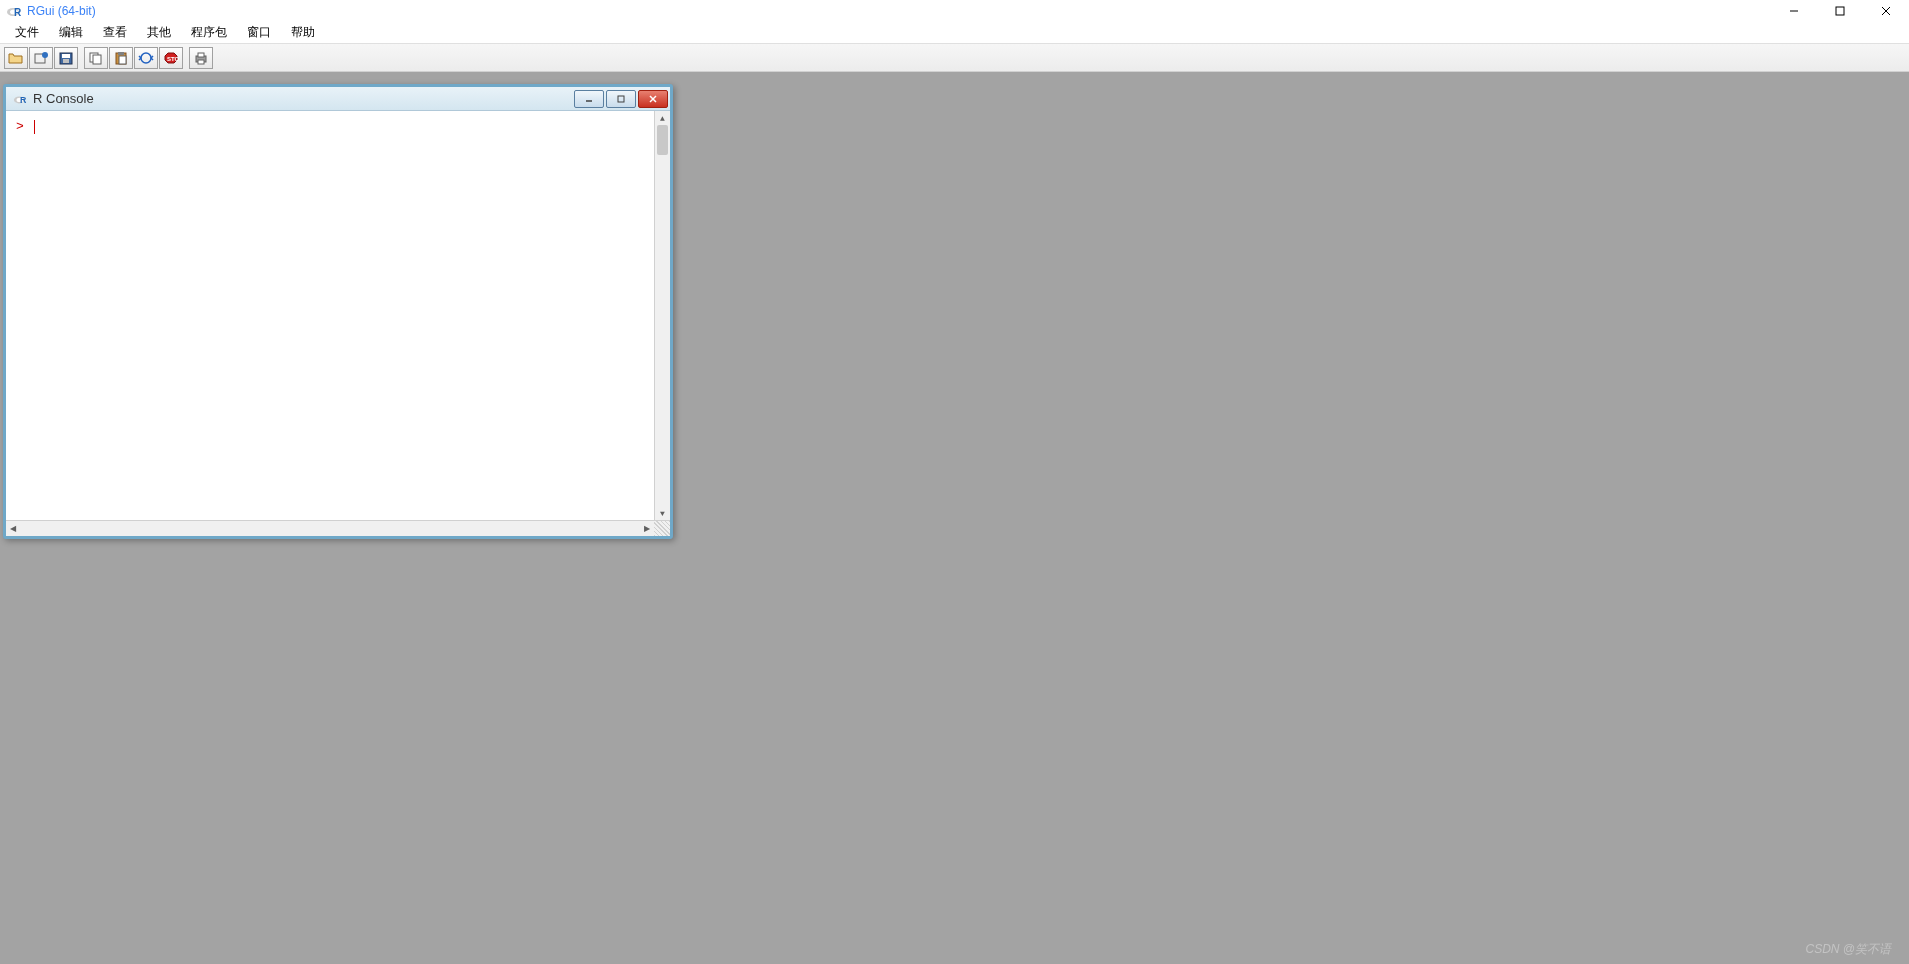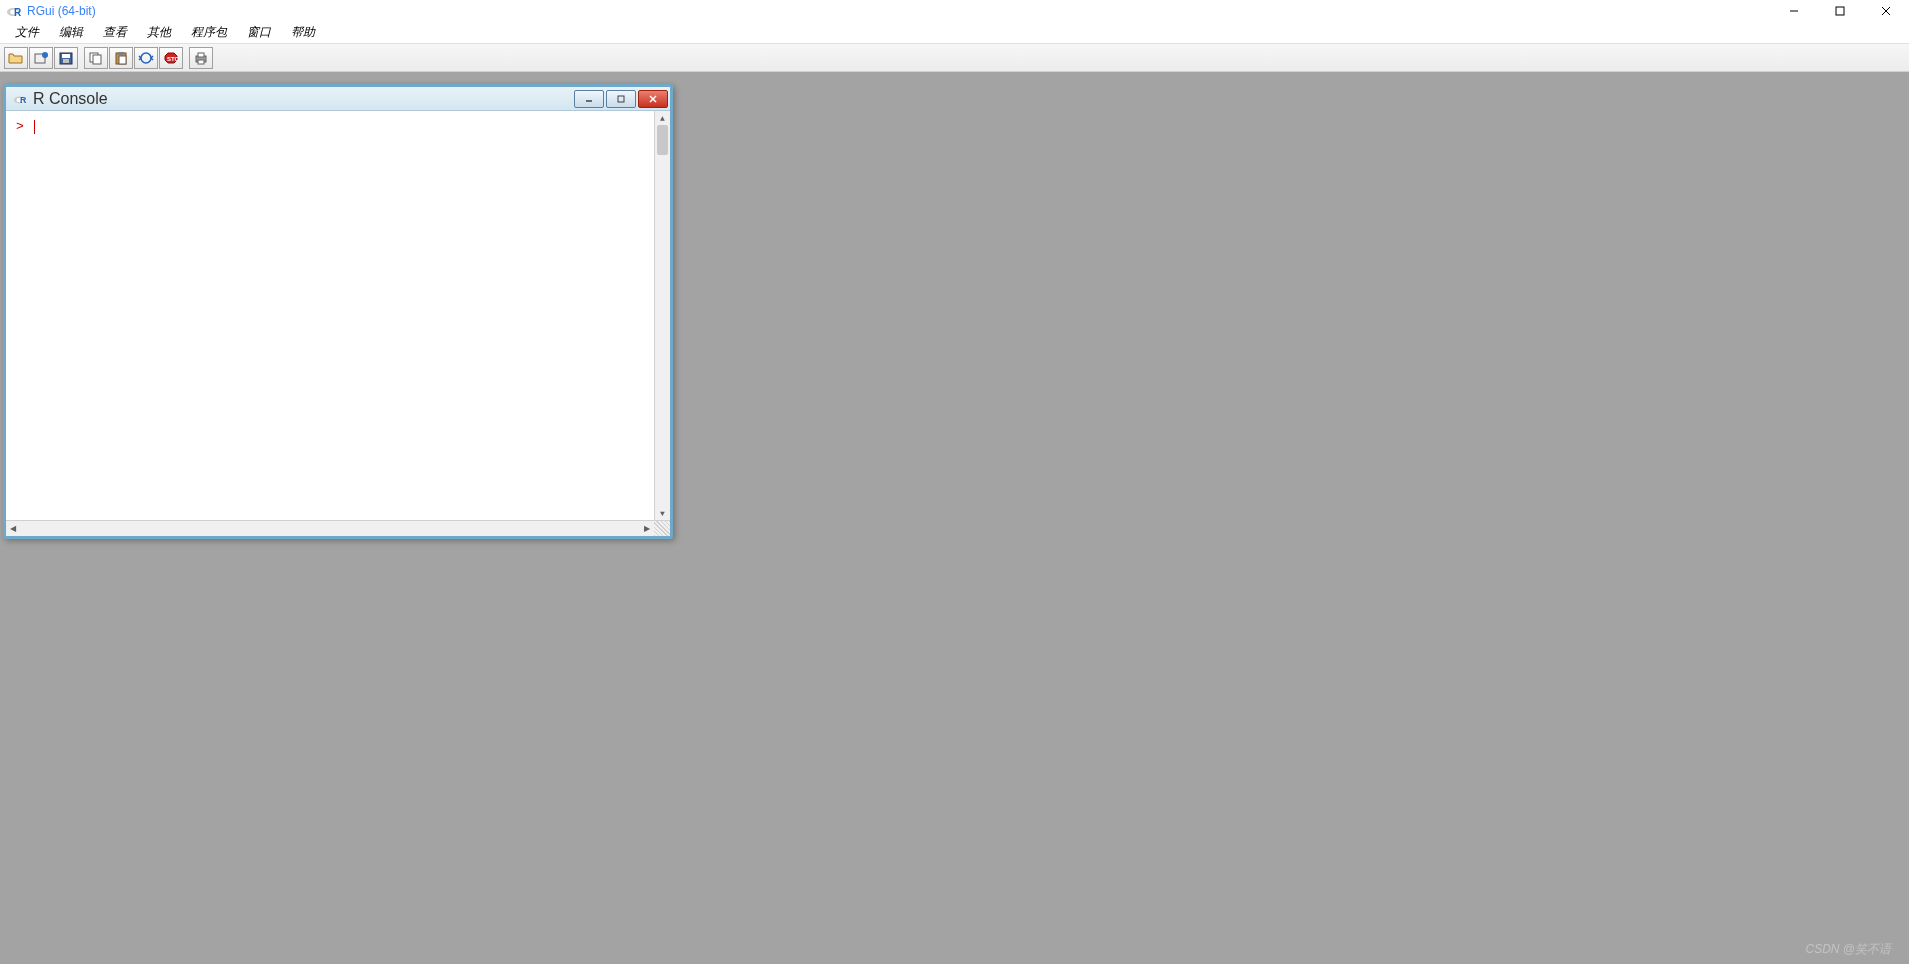--- a/index.html
+++ b/index.html
@@ -56,21 +56,20 @@
       display: flex;
       align-items: center;
       padding-left: 5px;
       border-bottom: 1px solid #e0e0e0;
     }
     .menu-item {
       padding: 2px 10px;
       font-size: 12px;
       color: #000;
       cursor: pointer;
-      font-style: italic;
     }
     .toolbar {
       height: 28px;
       background: linear-gradient(to bottom, #f6f6f6, #ececec);
       border-bottom: 1px solid #d0d0d0;
       display: flex;
       align-items: center;
       padding-left: 4px;
       gap: 1px;
     }
@@ -110,21 +109,21 @@
     }
     .console-titlebar {
       height: 24px;
       background: linear-gradient(to bottom, #e8f2f8, #d4e6f0);
       border-bottom: 1px solid #b0c8d8;
       display: flex;
       align-items: center;
       padding-left: 6px;
     }
     .console-title {
-      font-size: 16px;
+      font-size: 13px;
       color: #333;
       font-weight: normal;
     }
     .subwin-controls {
       margin-left: auto;
       display: flex;
       gap: 2px;
       padding-right: 2px;
     }
     .subwin-btn {

